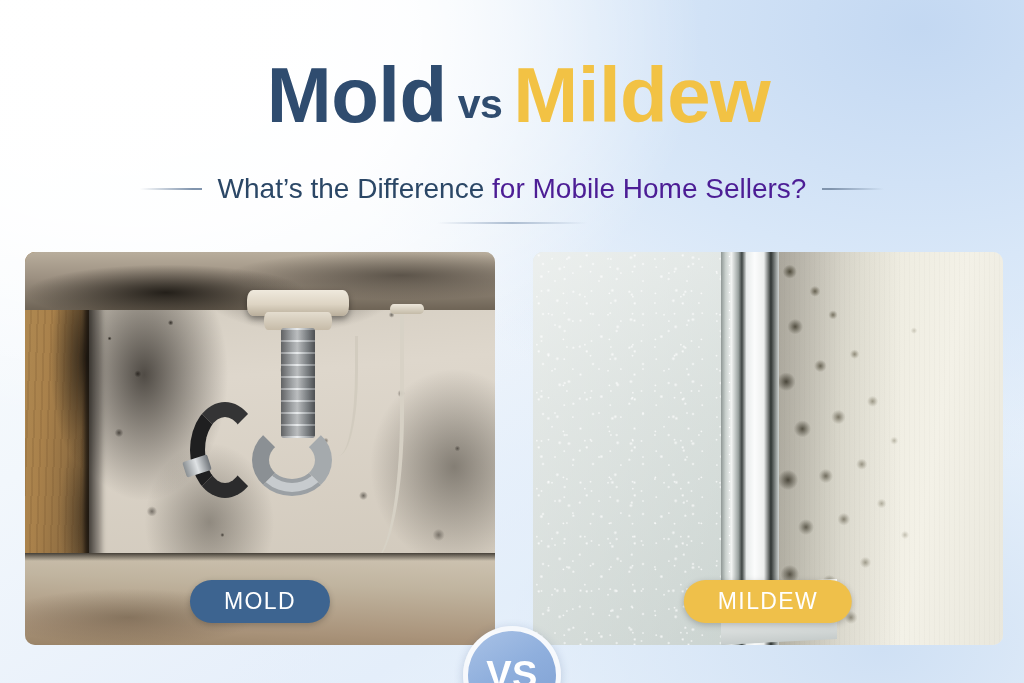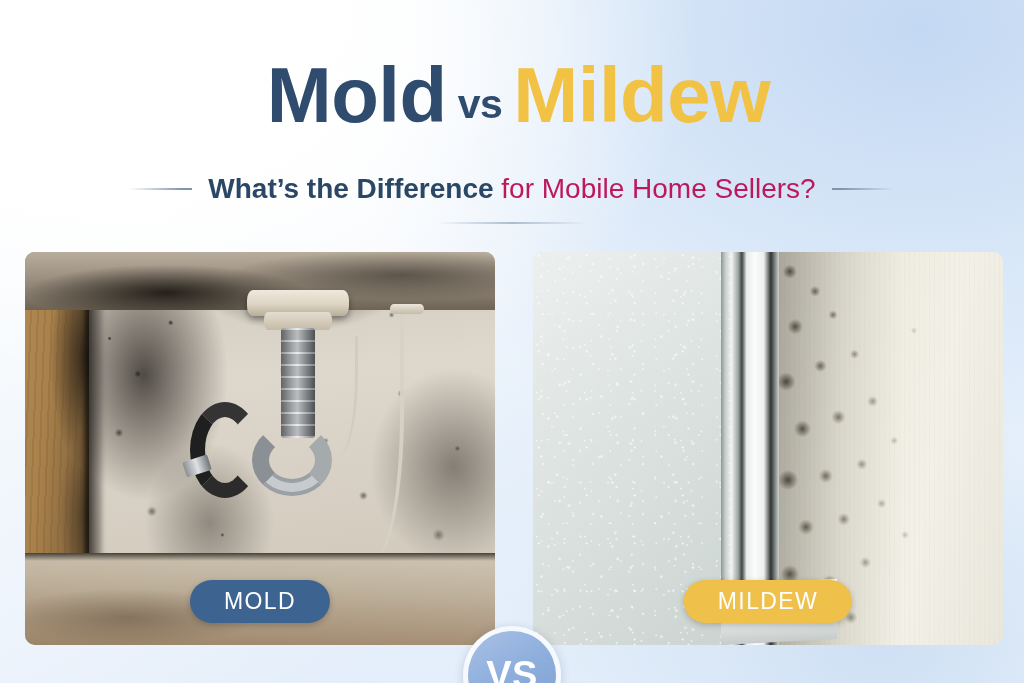--- a/index.html
+++ b/index.html
@@ -48,22 +48,22 @@
     width:62px; height:2px; flex:none;
   }
   .sub-rule.left  { background:linear-gradient(to right, rgba(120,140,165,0) 0%, #8094ad 85%, #8094ad 100%); }
   .sub-rule.right { background:linear-gradient(to left,  rgba(120,140,165,0) 0%, #8094ad 85%, #8094ad 100%); }
   .subtitle {
     font-size:28px;
     color:#2f4c6f;
     white-space:nowrap;
     line-height:1.2;
   }
-  .subtitle .strong { font-weight:bold; color:#2b4766; }
-  .subtitle .light  { font-weight:normal; color:#be185d; }
+  .subtitle .strong { font-weight:normal; color:#2b4766; }
+  .subtitle .light  { font-weight:normal; color:#4c1d95; }
 
   .center-rule {
     position:absolute; top:222px; left:50%; transform:translateX(-50%);
     width:150px; height:2px;
     background:linear-gradient(to right, rgba(150,170,195,0) 0%, rgba(150,170,195,0.75) 50%, rgba(150,170,195,0) 100%);
   }
 
   
   .compare { position:absolute; left:0; top:252px; width:1024px; height:393px; }
 

